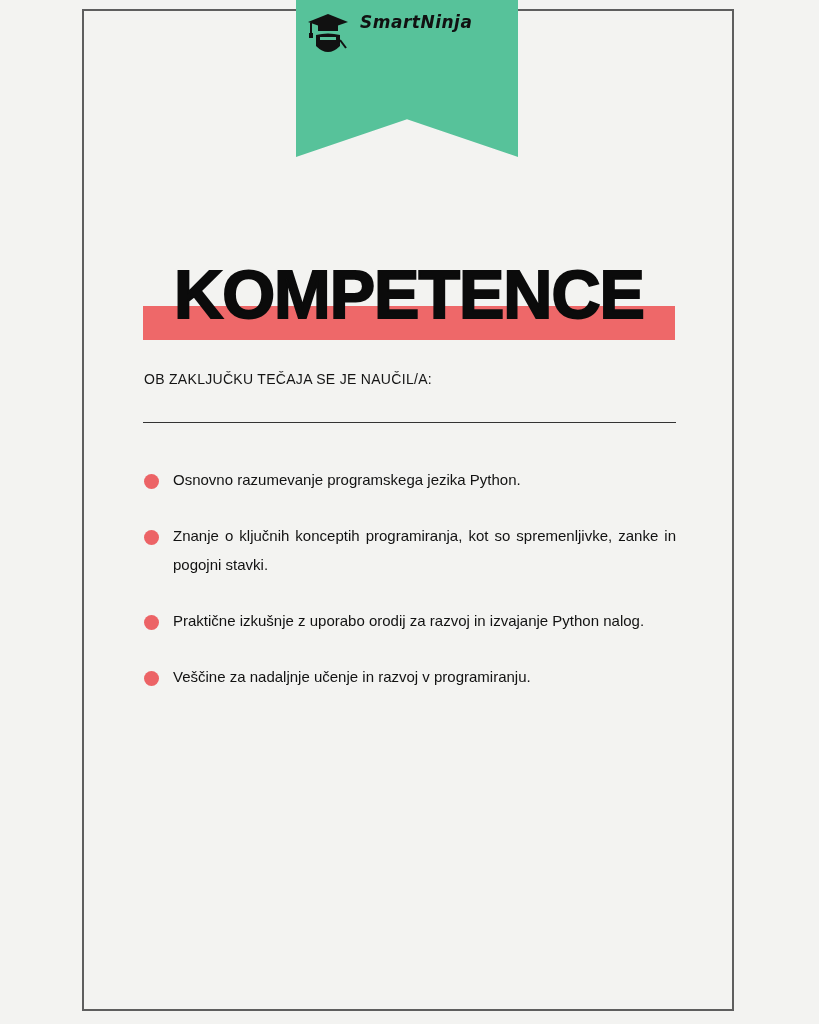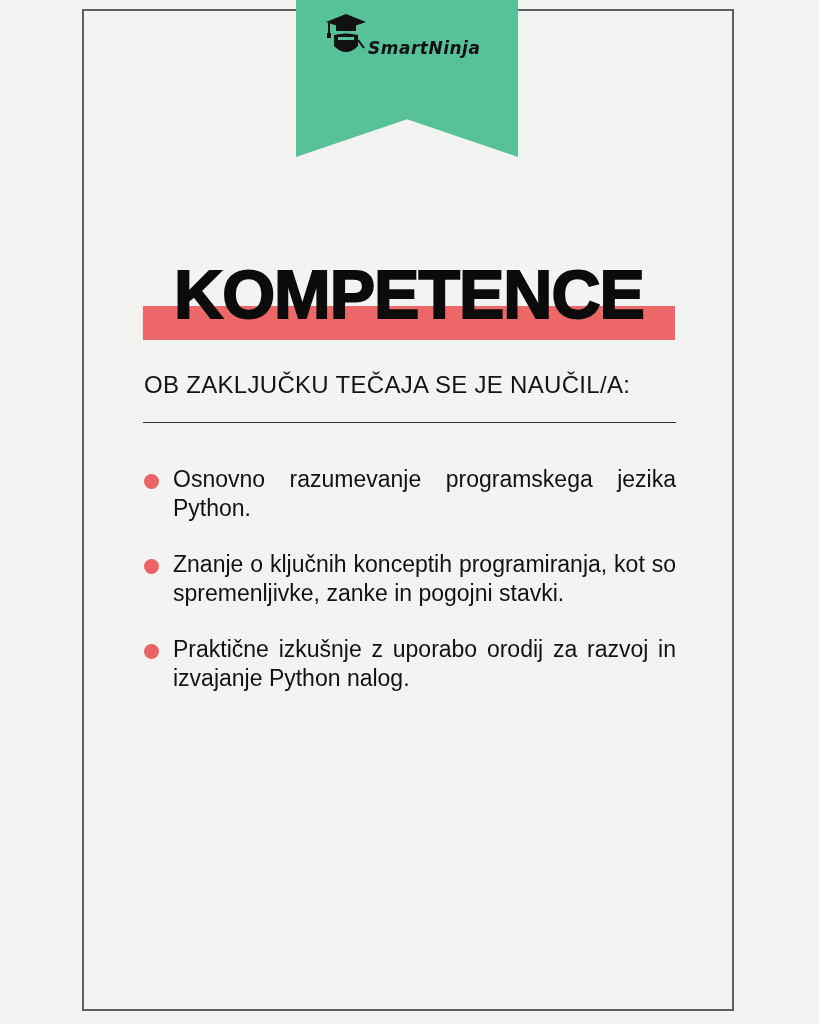--- a/index.html
+++ b/index.html
@@ -10,47 +10,47 @@
   }
   .frame {
     position:absolute; left:82px; top:9px; width:652px; height:1002px;
     border:2px solid #5e5e5e; box-sizing:border-box;
   }
   .ribbon {
     position:absolute; left:296px; top:0; width:222px; height:157px;
     background:#57c29a;
     clip-path: polygon(0 0, 100% 0, 100% 100%, 50% 76%, 0 100%);
   }
-  .logo { position:absolute; left:324px; top:12px; display:flex; align-items:flex-end; }
+  .logo { position:absolute; left:306px; top:12px; display:flex; align-items:flex-start; gap:10px; }
   .logo svg { display:block; }
   .logo-text {
     font-family:"DejaVu Sans", sans-serif; font-weight:bold; font-style:italic;
     font-size:17px; color:#111; letter-spacing:0.5px;
   }
   .title-wrap { position:absolute; left:143px; top:256px; width:532px; height:86px; }
   .title-bar { position:absolute; left:0; top:50px; width:532px; height:34px; background:#ee6869; }
   .title {
     position:absolute; left:0; top:0; width:532px; text-align:center;
     font-family:"Liberation Sans", sans-serif; font-weight:900; font-size:68px;
     letter-spacing:-1px; color:#0b0b0b; line-height:76px;
     -webkit-text-stroke:2px #0b0b0b;
   }
   .subtitle {
     position:absolute; left:144px; top:371px;
-    font-size:24px; color:#151515; letter-spacing:0.3px;
+    font-size:14px; color:#151515; letter-spacing:0.3px;
   }
   .divider { position:absolute; left:143px; top:422px; width:533px; height:1px; background:#333; }
   .list { position:absolute; left:143px; top:465px; width:533px; margin:0; padding:0; list-style:none; }
   .item { position:relative; padding-left:30px; margin-bottom:27px; }
   .bullet {
     position:absolute; left:1px; top:9px; width:15px; height:15px; border-radius:50%;
     background:#ec6366;
   }
   .item-text {
-    display:block; font-size:23px; line-height:29px; color:#121212;
+    display:block; font-size:15px; line-height:29px; color:#121212;
     text-align:justify; text-align-last:left;
   }
 </style>
 </head>
 <body>
 
 <div class="frame"></div>
 
 <div class="ribbon"></div>
 <div class="logo">
@@ -82,13 +82,17 @@
     <span class="item-text">Osnovno razumevanje programskega jezika Python.</span>
   </li>
   <li class="item">
     <span class="bullet"></span>
     <span class="item-text">Znanje o ključnih konceptih programiranja, kot so spremenljivke, zanke in pogojni stavki.</span>
   </li>
   <li class="item">
     <span class="bullet"></span>
     <span class="item-text">Praktične izkušnje z uporabo orodij za razvoj in izvajanje Python nalog.</span>
   </li>
+  <li class="item">
+    <span class="bullet"></span>
+    <span class="item-text">Veščine za nadaljnje učenje in razvoj v programiranju.</span>
+  </li>
 </ul>
 
 </body></html>

